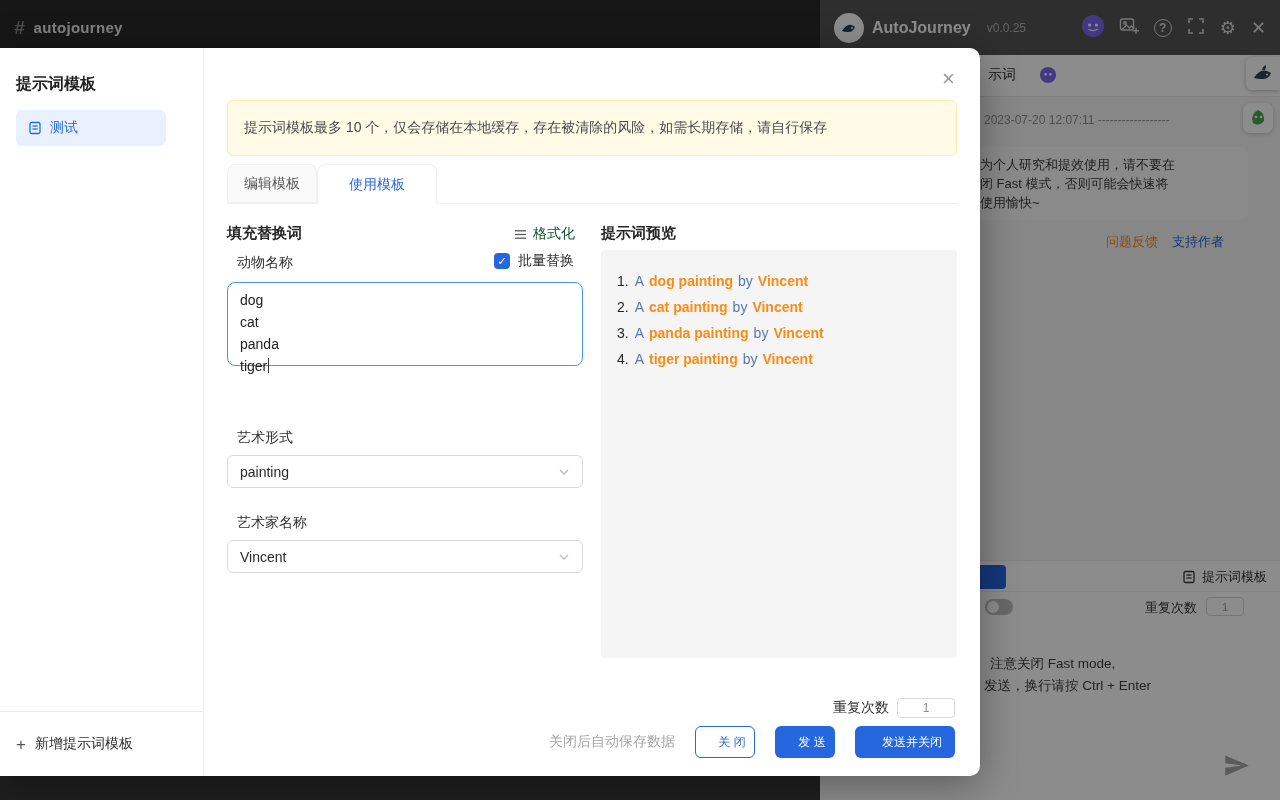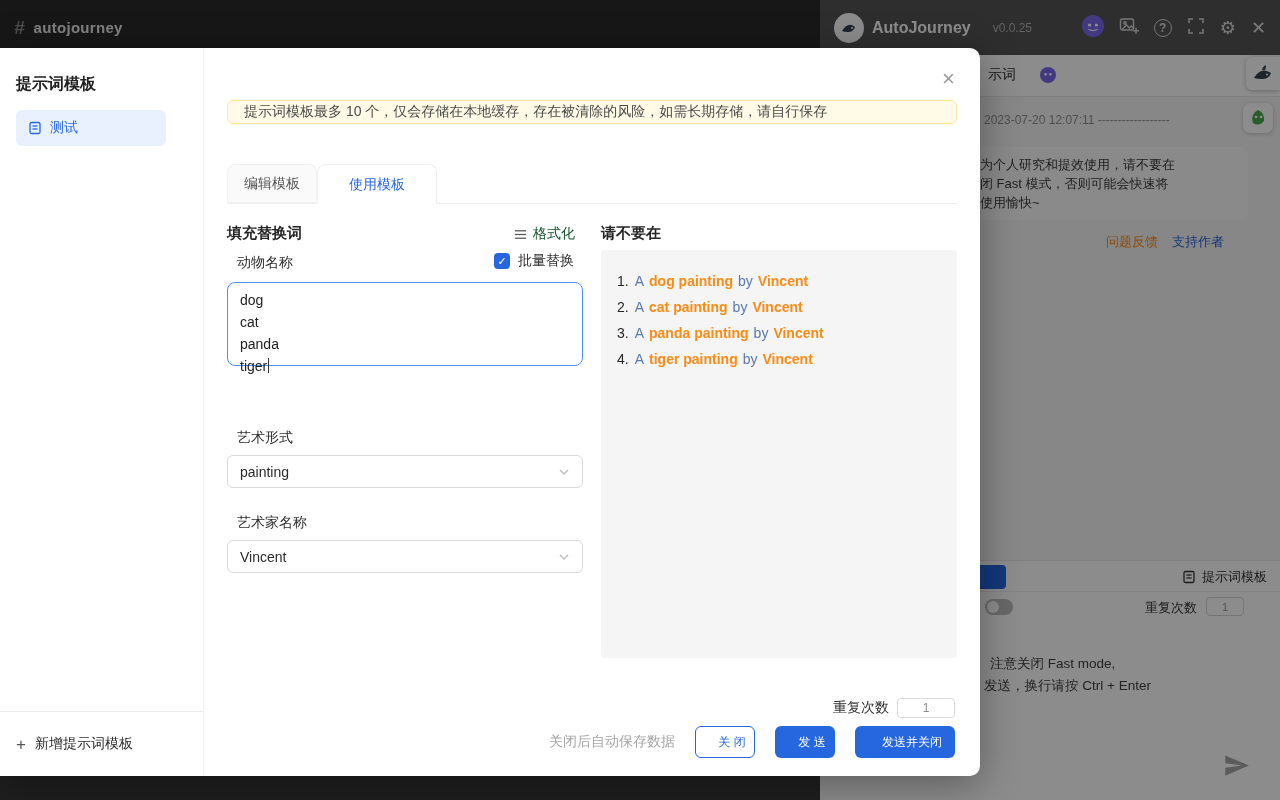--- a/index.html
+++ b/index.html
@@ -11,21 +11,21 @@
   
   .topbar { left:0; top:0; width:820px; height:55px; background:#2b2b2b; display:flex; align-items:center; gap:9px; padding:0 14px; z-index:1; }
   .hash { color:#8e8e8e; font-size:19px; font-weight:700; font-style:italic; }
   .site { color:#ececec; font-size:15px; font-weight:700; letter-spacing:.3px; }
 
   
   .panel { left:820px; top:0; width:460px; height:800px; background:#f6f6f6; z-index:1; }
   .p-header { left:0; top:0; width:460px; height:55px; background:#545557; display:flex; align-items:center; padding:0 14px; gap:8px; }
   .p-logo { width:30px; height:30px; border-radius:50%; background:#fff; display:flex; align-items:center; justify-content:center; flex:none; }
   .p-title { color:#ffffff; font-size:16px; font-weight:700; }
-  .p-version { color:#b3b3b3; font-size:12px; margin-left:14px; }
+  .p-version { color:#b3b3b3; font-size:12px; margin-left:8px; }
   .p-icons { margin-left:auto; display:flex; align-items:center; gap:15px; }
   .glyph { color:#dcdcdc; font-size:18px; line-height:1; }
   .help-badge { width:18px; height:18px; border:1.5px solid #d9d9d9; color:#d9d9d9; border-radius:50%; font-size:12px; font-weight:700; display:flex; align-items:center; justify-content:center; }
 
   .p-toolbar { left:0; top:55px; width:460px; height:42px; background:#ffffff; border-bottom:1px solid #e7e7e7; }
   .p-frag { left:168px; top:11px; font-size:14px; color:#2b2b2b; display:flex; gap:24px; align-items:center; }
 
   .p-chat { left:0; top:97px; width:460px; height:463px; background:#f6f6f6; }
   .p-time { left:164px; top:16px; font-size:12px; color:#8f8f8f; white-space:nowrap; }
   .p-bubble { left:148px; top:50px; width:280px; background:#fcfcfc; border-radius:8px; padding:8px 12px; font-size:13px; line-height:19px; color:#3a3a3a; white-space:nowrap; overflow:hidden; }
@@ -56,21 +56,21 @@
   
   .modal { left:0; top:48px; width:980px; height:728px; background:#fff; z-index:60; border-radius:0 10px 10px 0; box-shadow:0 8px 40px rgba(0,0,0,.35); }
   .m-title { left:16px; top:26px; font-size:16px; font-weight:700; color:#202020; }
   .m-side-v { left:203px; top:0; height:728px; border-left:1px solid #f5f5f5; }
   .m-side-item { left:16px; top:62px; width:150px; height:36px; background:#e9f1ff; border-radius:6px; display:flex; align-items:center; gap:8px; padding:0 12px; color:var(--accent,#2667e0); font-size:14px; }
   .m-side-divider { left:0; top:663px; width:203px; border-top:1px solid #ececec; }
   .m-add { left:16px; top:678px; height:36px; display:flex; align-items:center; gap:9px; font-size:14px; color:#2b2b2b; }
   .m-add .plus { font-size:17px; color:#555; line-height:1; }
   .m-close { left:942px; top:20px; font-size:22px; color:#9b9b9b; line-height:1; cursor:pointer; }
 
-  .m-alert { left:227px; top:52px; width:730px; height:24px; background:var(--alert-bg,#fffbe6); border:1px solid var(--alert-border,#ffe9a3); border-radius:6px; display:flex; align-items:center; padding:0 16px; font-size:14px; color:#4a4a4a; }
+  .m-alert { left:227px; top:52px; width:730px; height:56px; background:var(--alert-bg,#fffbe6); border:1px solid var(--alert-border,#ffe9a3); border-radius:6px; display:flex; align-items:center; padding:0 16px; font-size:14px; color:#4a4a4a; }
 
   .m-tabline { left:227px; top:155px; width:730px; border-top:1px solid #f0f0f0; z-index:1; }
   .m-tab { display:flex; align-items:center; justify-content:center; font-size:14px; border-radius:8px 8px 0 0; }
   .m-tab1 { left:227px; top:116px; width:90px; height:39px; background:#fafafa; border:1px solid #f0f0f0; color:#555; z-index:2; }
   .m-tab2 { left:317px; top:116px; width:120px; height:40px; background:#fff; border:1px solid #f0f0f0; border-bottom:none; color:var(--accent,#2667e0); font-weight:500; z-index:3; }
 
   .m-fill-title { left:227px; top:176px; font-size:15px; font-weight:700; color:#262626; }
   .m-format { left:514px; top:177px; display:flex; gap:6px; align-items:center; font-size:14px; color:#14532d; }
   .m-animal-label { left:237px; top:206px; font-size:14px; color:#303030; }
   .m-batch { left:494px; top:204px; display:flex; gap:8px; align-items:center; font-size:14px; color:#303030; }
@@ -297,21 +297,21 @@
     <div class="abs m-field-label m-label3">艺术家名称</div>
     <div class="abs m-select m-select2">
       <span>Vincent</span>
       <span class="chev">
           <svg width="12" height="12" viewBox="0 0 12 12">
             <polyline points="2,4 6,8 10,4" fill="none" stroke="#bfbfbf" stroke-width="1.5"></polyline>
           </svg>
         </span>
     </div>
 
-    <div class="abs m-preview-title">请不要在</div>
+    <div class="abs m-preview-title">提示词预览</div>
     <div class="abs m-preview">
       <div class="pv-item">
         <span class="pv-num">1.</span><span class="pv-plain">A</span><span class="pv-hl">dog painting</span><span class="pv-plain">by</span><span class="pv-hl">Vincent</span>
       </div>
       <div class="pv-item">
         <span class="pv-num">2.</span><span class="pv-plain">A</span><span class="pv-hl">cat painting</span><span class="pv-plain">by</span><span class="pv-hl">Vincent</span>
       </div>
       <div class="pv-item">
         <span class="pv-num">3.</span><span class="pv-plain">A</span><span class="pv-hl">panda painting</span><span class="pv-plain">by</span><span class="pv-hl">Vincent</span>
       </div>

